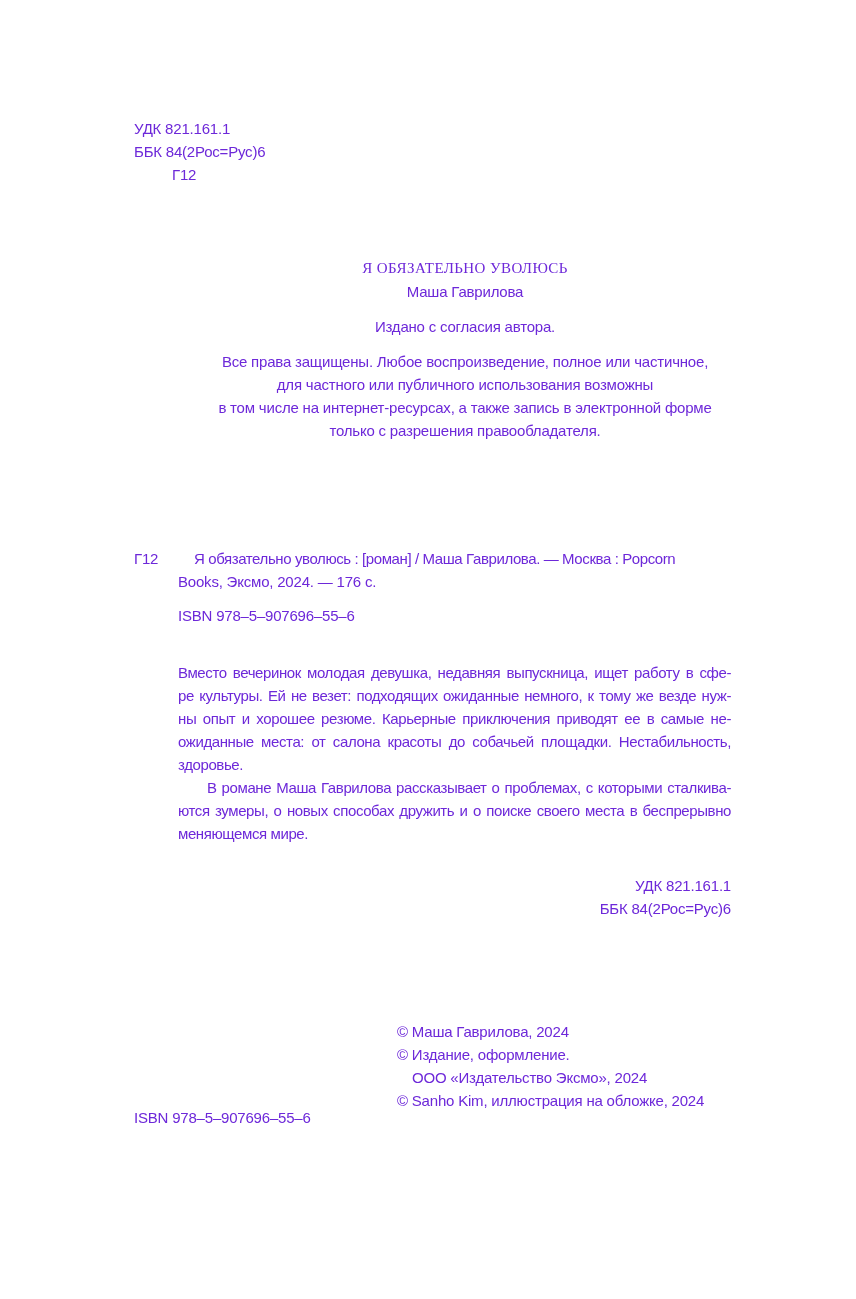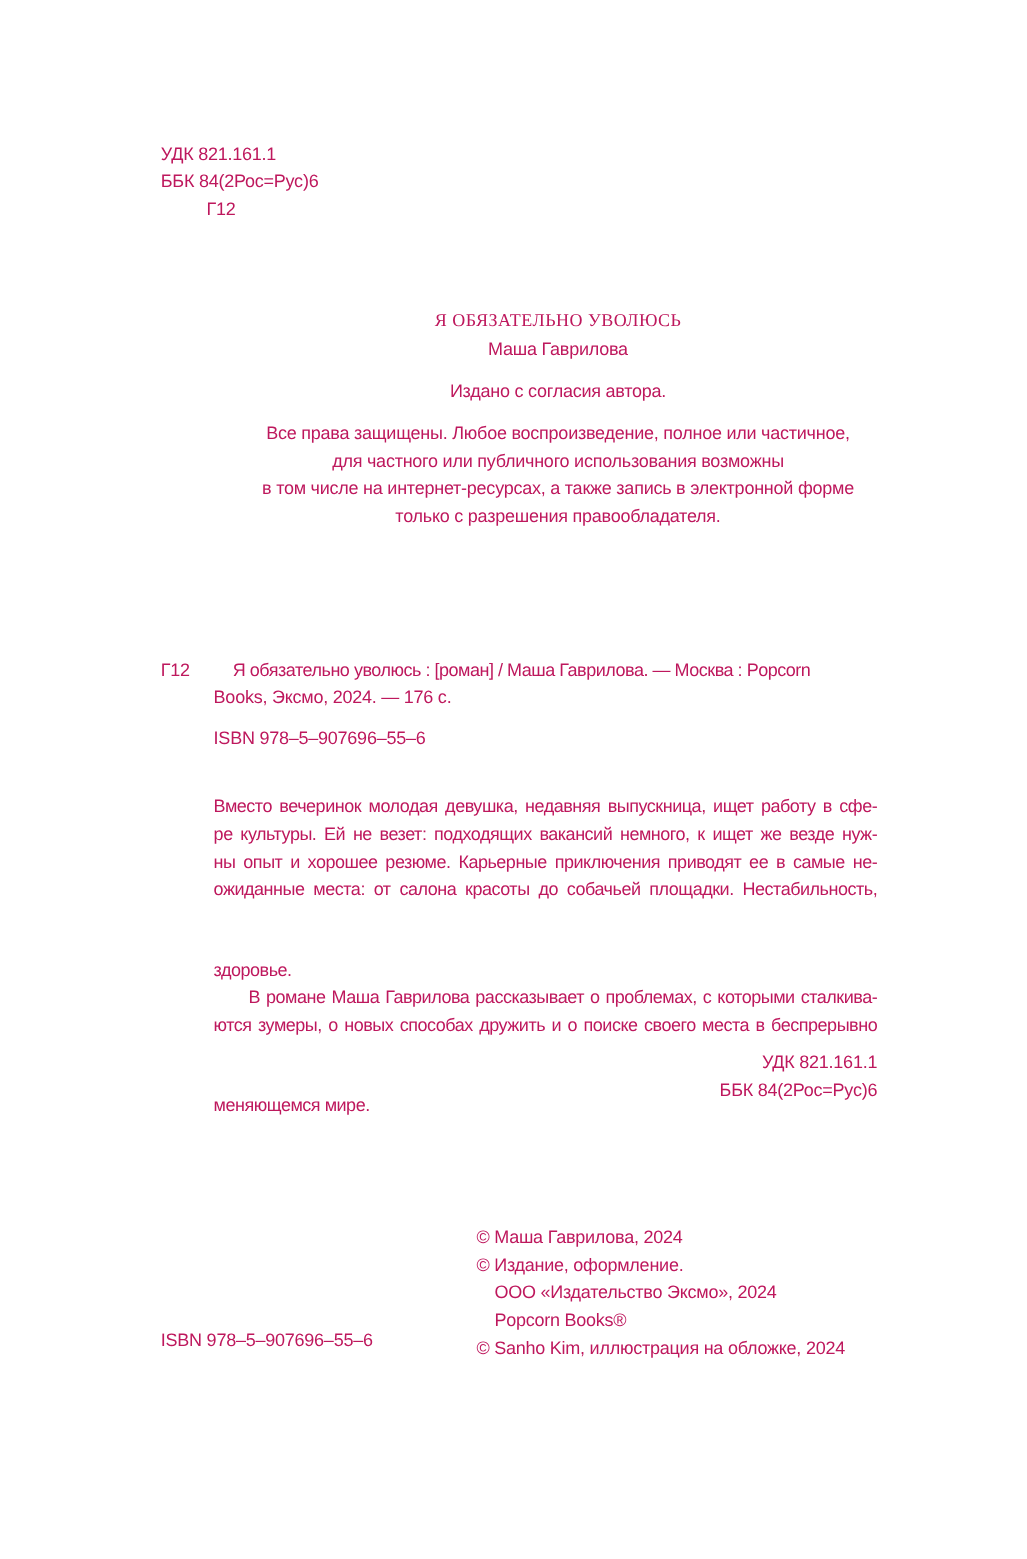--- a/index.html
+++ b/index.html
@@ -3,21 +3,21 @@
 <meta charset="utf-8">
 <style>
   html, body { margin: 0; padding: 0; background: #ffffff; }
   .page {
     position: relative;
     width: 856px;
     height: 1299px;
     background: #ffffff;
     font-family: "Liberation Sans", sans-serif;
     font-size: 15px;
-    color: #be185d;
+    color: #6d28d9;
     letter-spacing: -0.2px;
     overflow: hidden;
   }
   .line { line-height: 23px; }
 
   
   .header-codes { position: absolute; left: 134px; top: 117px; line-height: 24px; }
   .header-codes .sign { padding-left: 38px; }
 
   
@@ -42,21 +42,21 @@
   .catalog .cat-line1 { padding-left: 60px; letter-spacing: -0.4px; }
   .catalog .cat-line2 { padding-left: 44px; }
   .catalog .cat-isbn { padding-left: 44px; margin-top: 11px; }
 
   
   .annotation {
     position: absolute; left: 178px; top: 661px; width: 553px;
     line-height: 23px; letter-spacing: -0.4px;
   }
   .annotation .jl { text-align: justify; text-align-last: justify; }
-  .annotation .jl-last { text-align: left; text-align-last: left; margin-top: 44px; }
+  .annotation .jl-last { text-align: left; text-align-last: left; }
   .annotation .p2-first { text-indent: 29px; }
 
   
   .footer-codes { position: absolute; right: 125px; top: 874px; text-align: right; line-height: 23px; }
 
   
   .copyright { position: absolute; left: 397px; top: 1020px; line-height: 22.5px; }
   .copyright .indent { padding-left: 15px; }
 
   
@@ -90,37 +90,36 @@
     <div class="cat-body">
       <span class="cat-sign">Г12</span>
       <div class="line cat-line1">Я обязательно уволюсь : [роман] / Маша Гаврилова. — Москва : Popcorn</div>
       <div class="line cat-line2">Books, Эксмо, 2024. — 176 с.</div>
     </div>
     <div class="line cat-isbn">ISBN 978–5–907696–55–6</div>
   </div>
 
   <div class="annotation">
     <div class="line jl">Вместо вечеринок молодая девушка, недавняя выпускница, ищет работу в сфе-</div>
-    <div class="line jl">ре культуры. Ей не везет: подходящих вакансий немного, к ищет же везде нуж-</div>
+    <div class="line jl">ре культуры. Ей не везет: подходящих ожиданные немного, к тому же везде нуж-</div>
     <div class="line jl">ны опыт и хорошее резюме. Карьерные приключения приводят ее в самые не-</div>
     <div class="line jl">ожиданные места: от салона красоты до собачьей площадки. Нестабильность,</div>
     <div class="line jl jl-last">здоровье.</div>
     <div class="line jl p2-first">В романе Маша Гаврилова рассказывает о проблемах, с которыми сталкива-</div>
     <div class="line jl">ются зумеры, о новых способах дружить и о поиске своего места в беспрерывно</div>
     <div class="line jl jl-last">меняющемся мире.</div>
   </div>
 
   <div class="footer-codes">
     <div class="line">УДК 821.161.1</div>
     <div class="line">ББК 84(2Рос=Рус)6</div>
   </div>
 
   <div class="copyright">
     <div class="line">© Маша Гаврилова, 2024</div>
     <div class="line">© Издание, оформление.</div>
     <div class="line indent">ООО «Издательство Эксмо», 2024</div>
-    <div class="line indent">Popcorn Books®</div>
     <div class="line">© Sanho Kim, иллюстрация на обложке, 2024</div>
   </div>
 
   <div class="footer-isbn">ISBN 978–5–907696–55–6</div>
 
 </div>
 
 </body></html>

